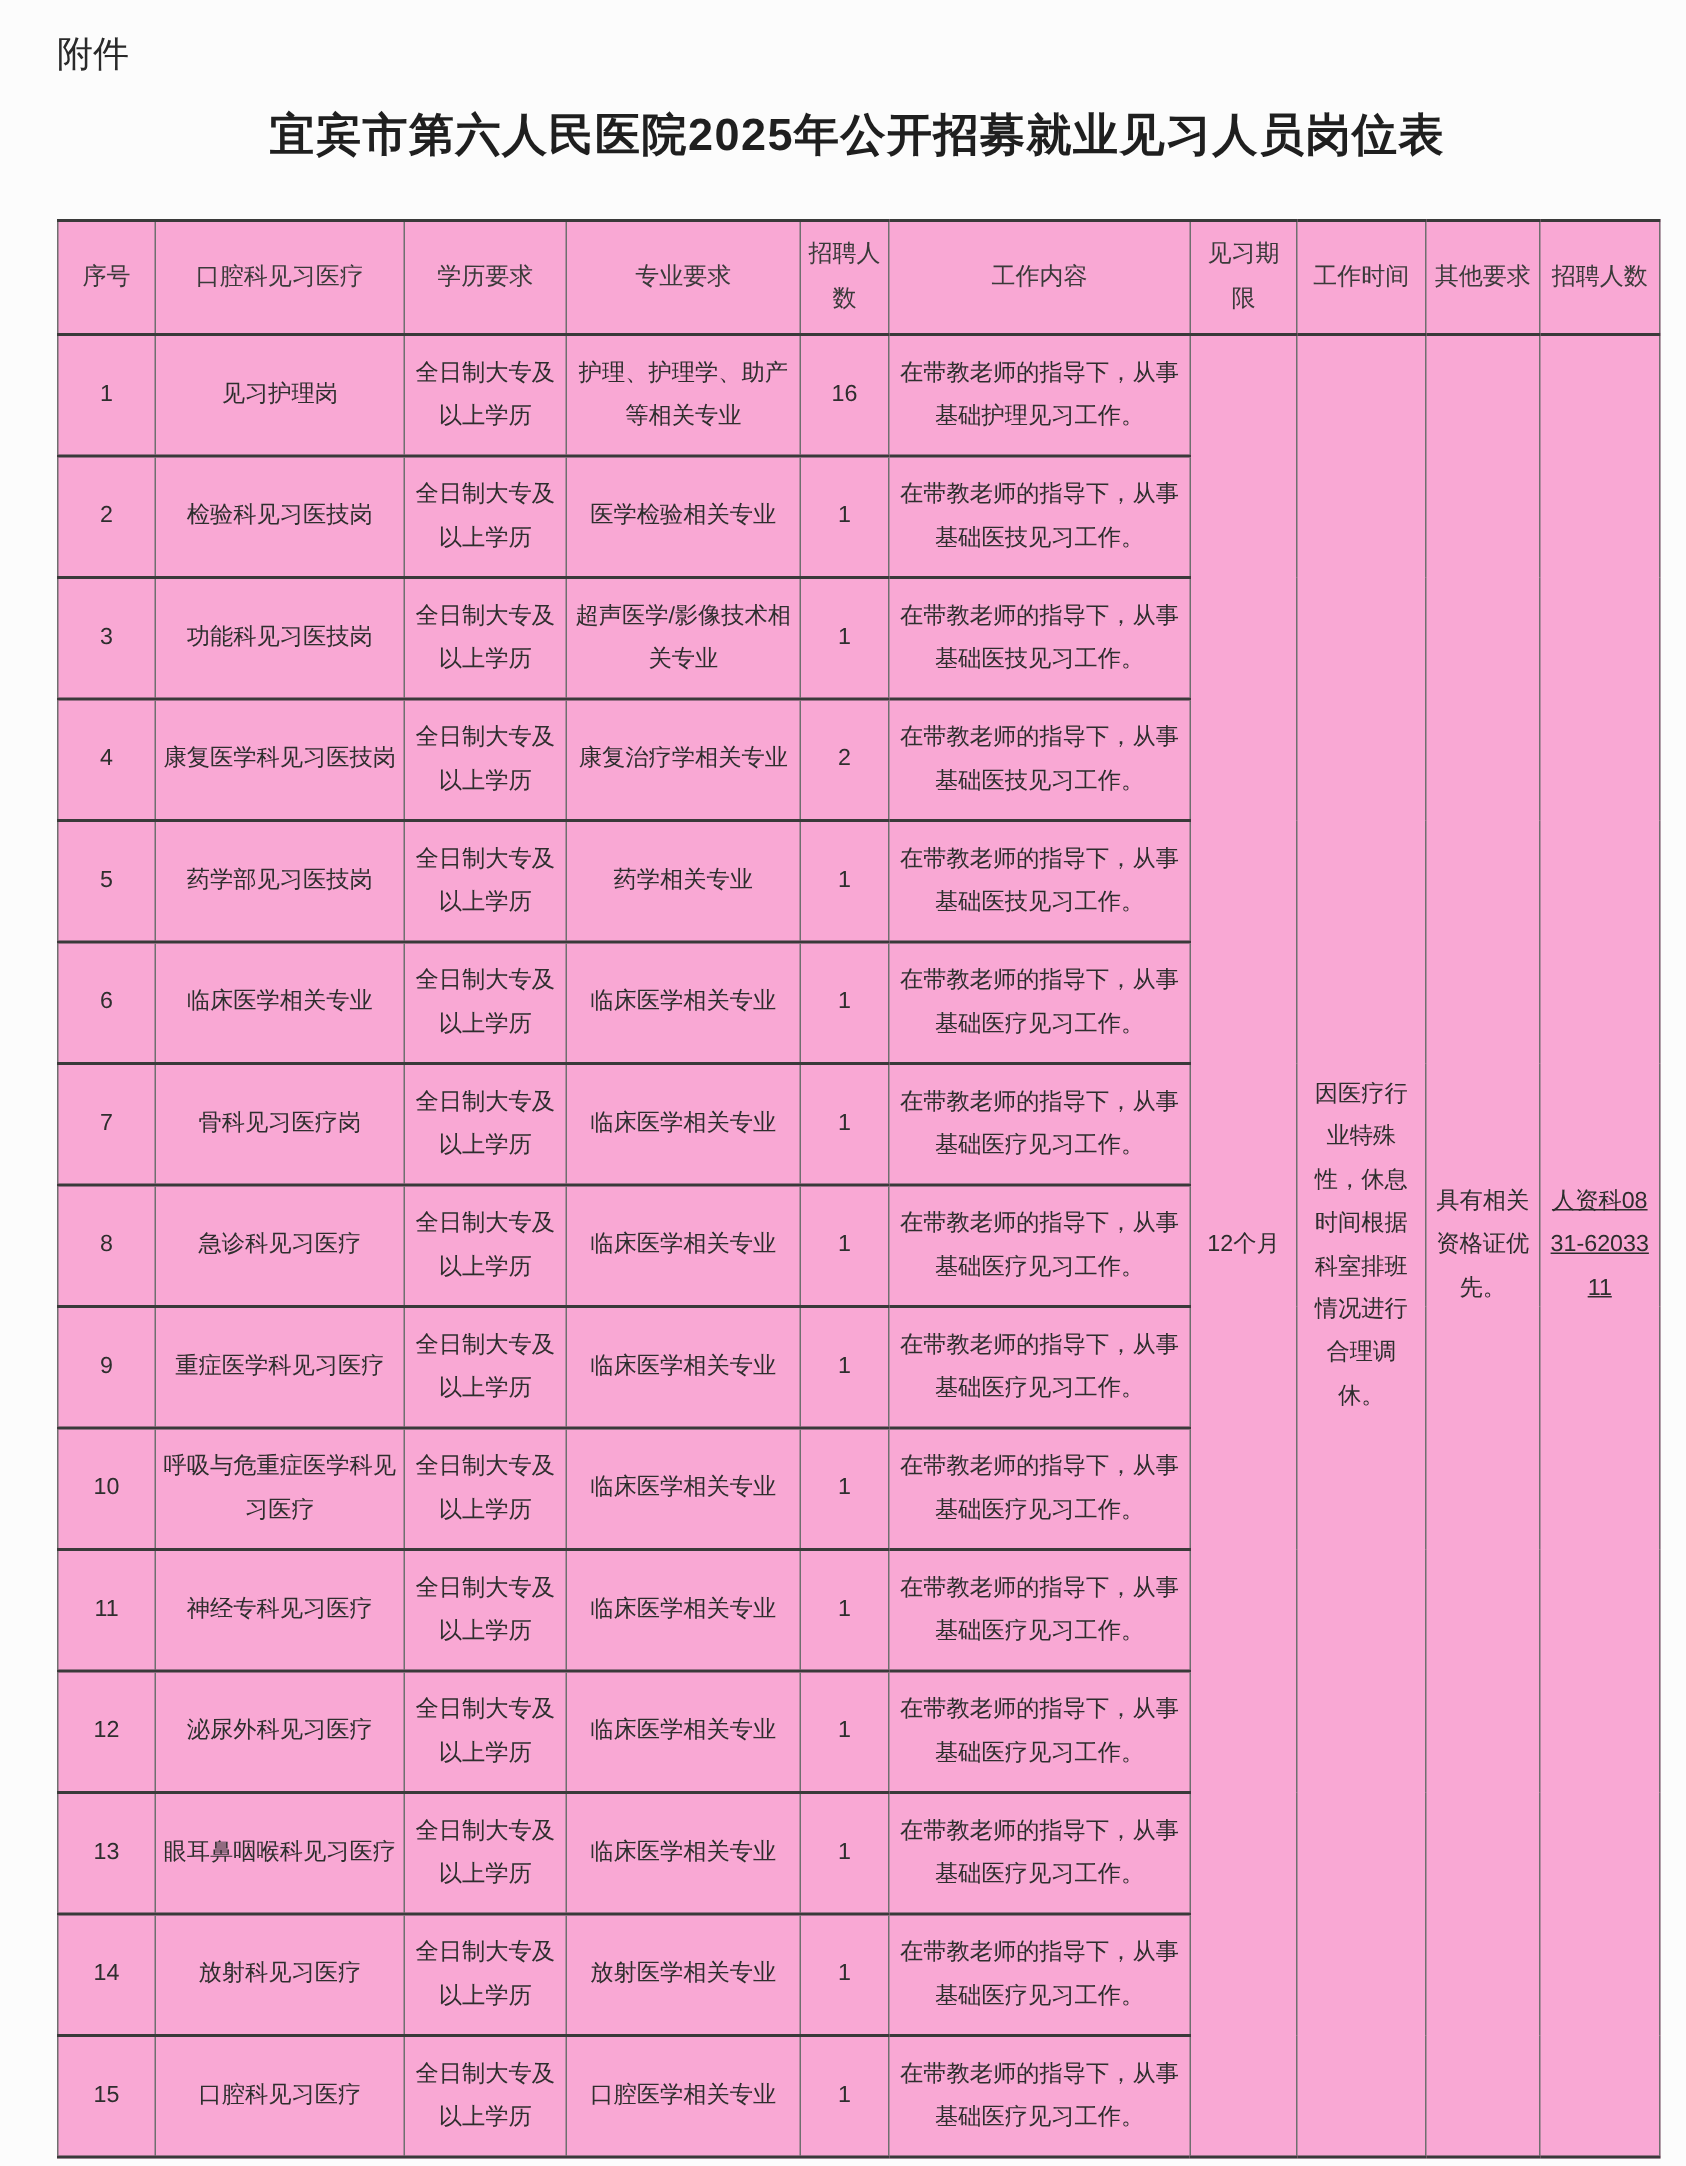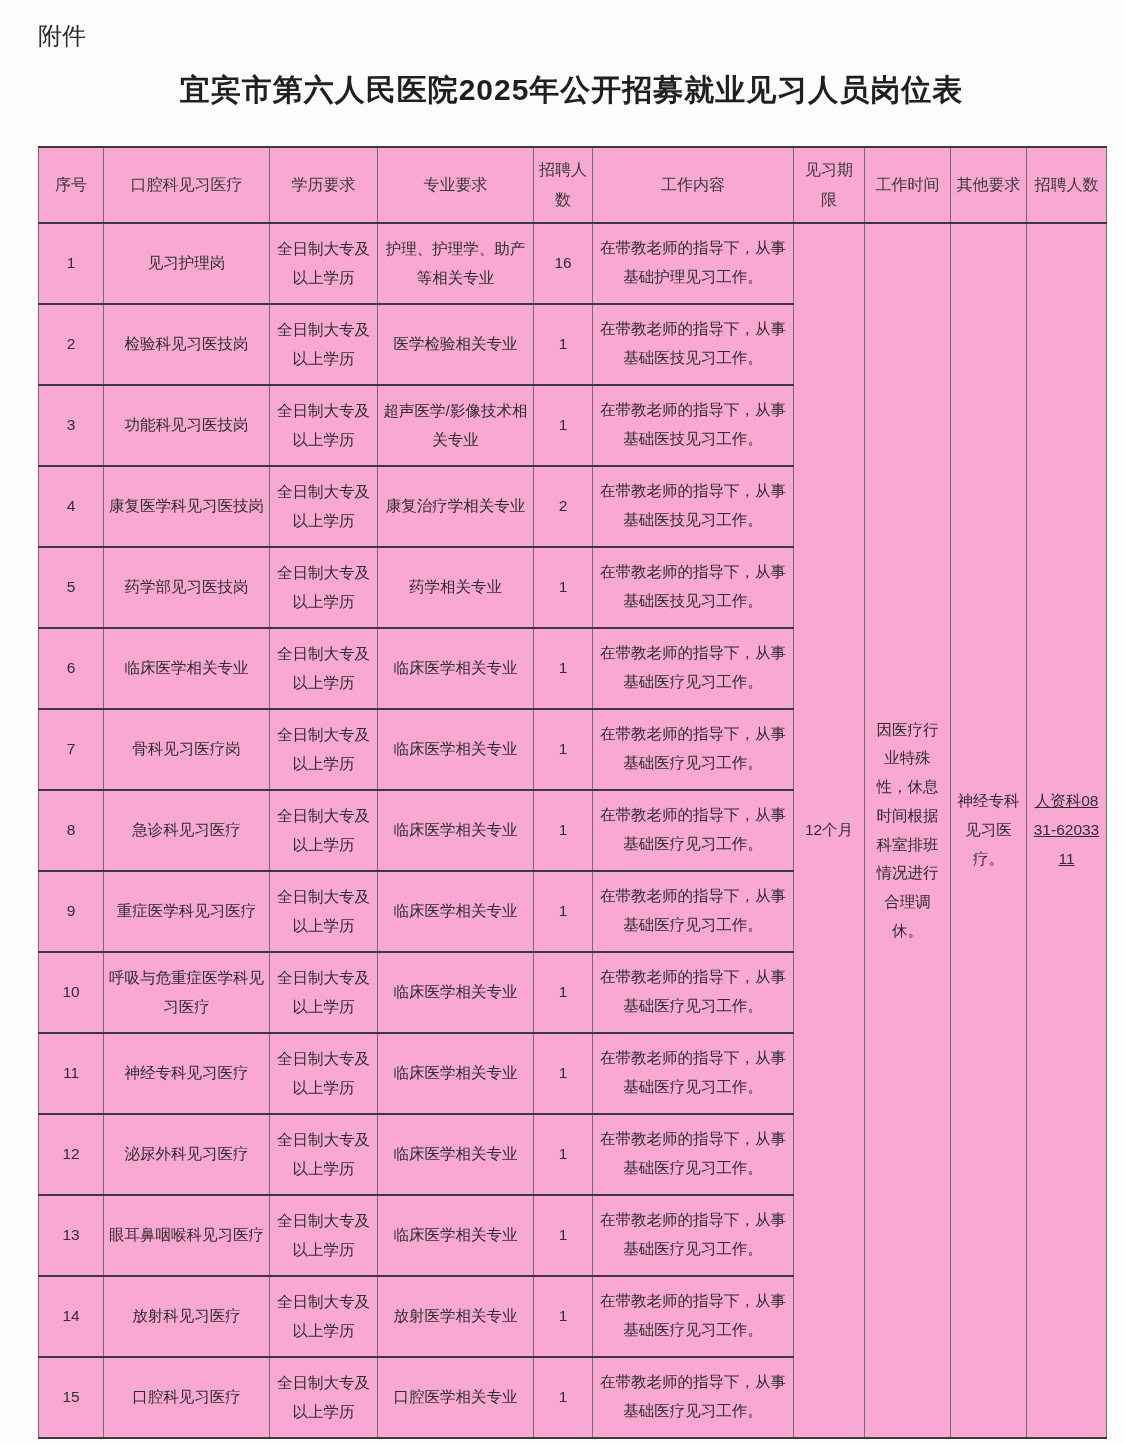--- a/index.html
+++ b/index.html
@@ -58,21 +58,21 @@
     color: #2e2e2e;
     padding: 4px 4px;
     word-break: break-all;
   }
   table.positions thead th {
     height: 76px;
     font-size: 16px;
     color: #3a3a3a;
   }
   table.positions tbody td { height: 81px; }
-  td.cell-work-content { padding: 4px 5px; font-family: Liberation Mono, monospace; }
+  td.cell-work-content { padding: 4px 5px; }
   td.merged-cell { line-height: 1.95; }
   td.contact-phone-cell { padding: 4px 6px; text-decoration: underline; }
 </style>
 </head>
 <body>
 
 <div class="page">
 
   <div class="attachment-label">附件</div>
 
@@ -108,21 +108,21 @@
     <tbody id="table-body">
         <tr>
           <td class="cell-row-number">1</td>
           <td class="cell-position-name">见习护理岗</td>
           <td class="cell-education">全日制大专及以上学历</td>
           <td class="cell-major">护理、护理学、助产等相关专业</td>
           <td class="cell-recruit-count">16</td>
           <td class="cell-work-content">在带教老师的指导下，从事基础护理见习工作。</td>
           <td rowspan="15" class="merged-cell internship-period-cell">12个月</td>
           <td rowspan="15" class="merged-cell work-time-cell">因医疗行业特殊性，休息时间根据科室排班情况进行合理调休。</td>
-          <td rowspan="15" class="merged-cell other-requirements-cell">神经专科见习医疗。</td>
+          <td rowspan="15" class="merged-cell other-requirements-cell">具有相关资格证优先。</td>
           <td rowspan="15" class="merged-cell contact-phone-cell">人资科0831-6203311</td>
         </tr>
         <tr>
           <td class="cell-row-number">2</td>
           <td class="cell-position-name">检验科见习医技岗</td>
           <td class="cell-education">全日制大专及以上学历</td>
           <td class="cell-major">医学检验相关专业</td>
           <td class="cell-recruit-count">1</td>
           <td class="cell-work-content">在带教老师的指导下，从事基础医技见习工作。</td>
         </tr>

